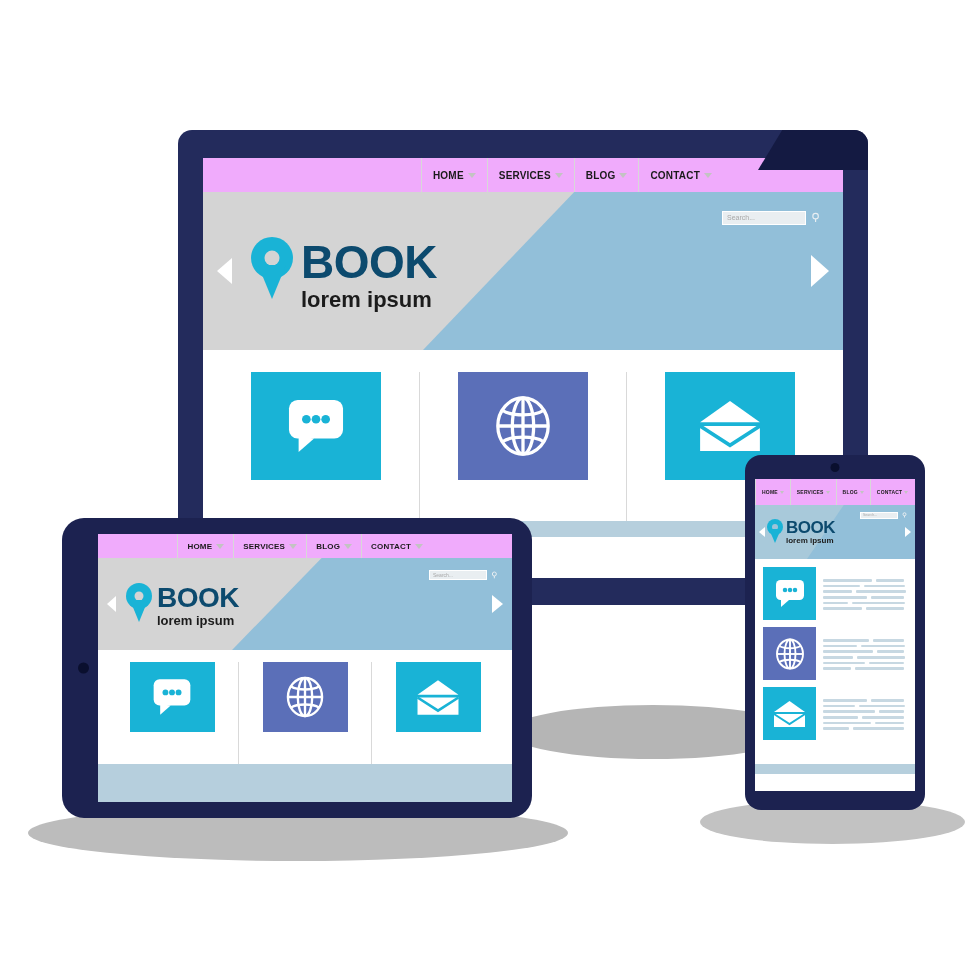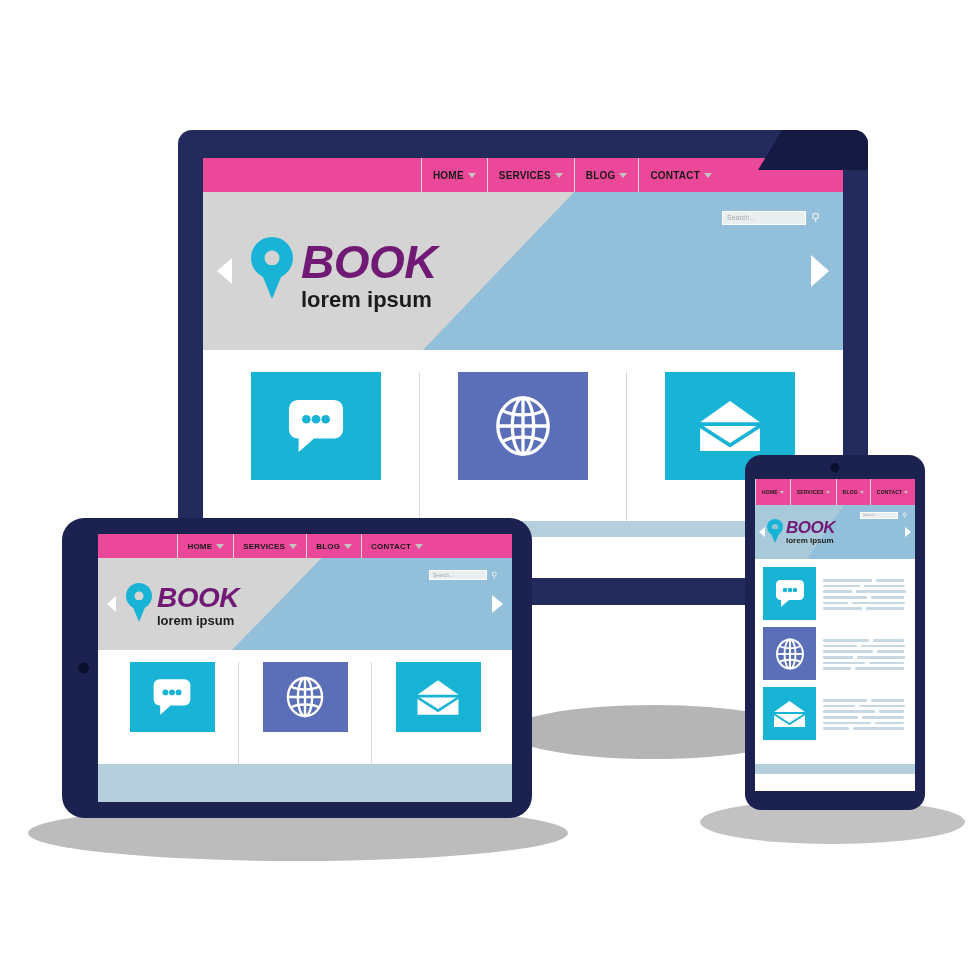--- a/index.html
+++ b/index.html
@@ -30,21 +30,21 @@
     z-index: 1;
   }
   .shadow-monitor { left: 508px; top: 705px; width: 290px; height: 54px; background:#b5b5b5; }
   .shadow-tablet  { left: 28px;  top: 805px; width: 540px; height: 56px; background:#bcbcbc; }
   .shadow-phone   { left: 700px; top: 800px; width: 265px; height: 44px; background:#c2c2c2; }
 
   
   .site { background:#ffffff; width:100%; height:100%; overflow:hidden; position:relative; display:flex; flex-direction:column; }
 
   .navbar {
-    background:#ec4899;
+    background:#f0abfc;
     display:flex;
     justify-content:flex-end;
     align-items:stretch;
     box-sizing:border-box;
   }
   .nav-spacer { flex: 1 1 auto; }
   .nav-item {
     display:flex;
     align-items:center;
     justify-content:center;
@@ -111,25 +111,24 @@
     position:absolute;
     left:50%;
     transform:translateX(-50%);
     width:0; height:0;
     border-left:transparent solid;
     border-right:transparent solid;
     border-top:#19b3d6 solid;
   }
   .brand-text { display:flex; flex-direction:column; }
   .brand-title {
-    color:#701a75;
+    color:#0c4a6e;
     font-weight:bold;
     line-height:0.95;
     letter-spacing:-0.5px;
-    font-style:italic;
   }
   .brand-sub {
     color:#1b1b1b;
     font-weight:bold;
     line-height:1;
   }
 
   .searchbox {
     position:absolute;
     display:flex;

